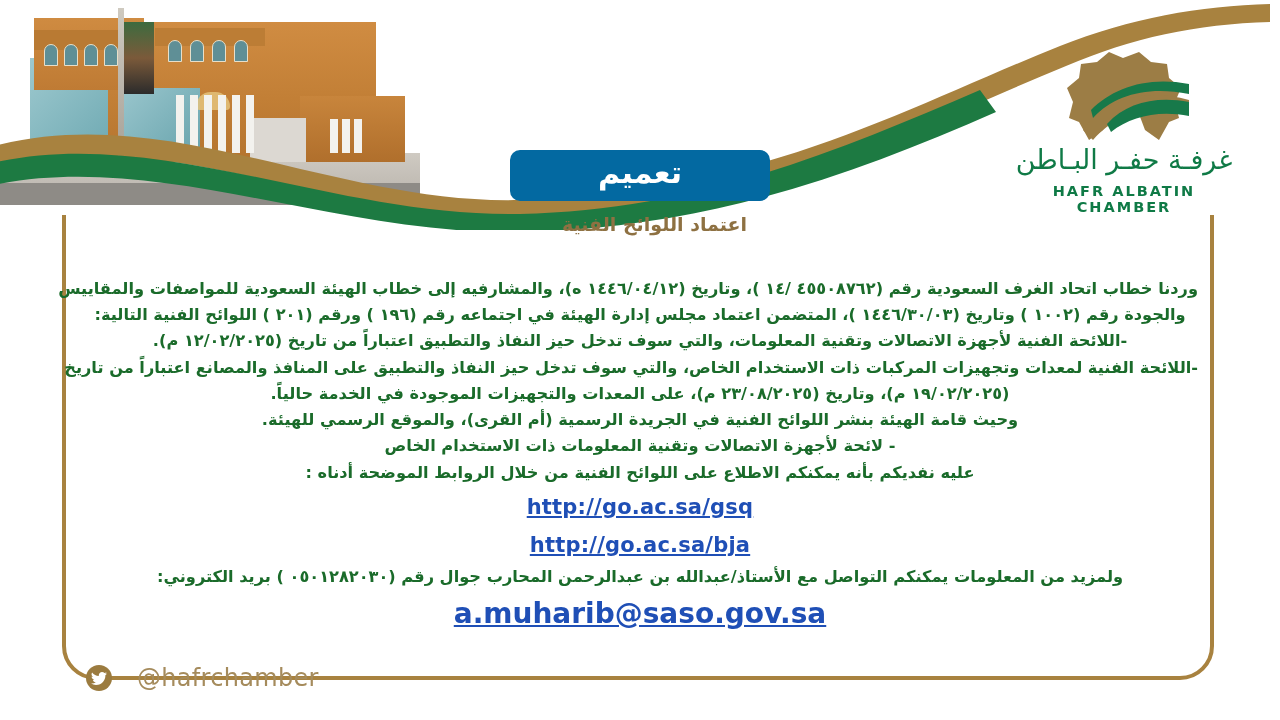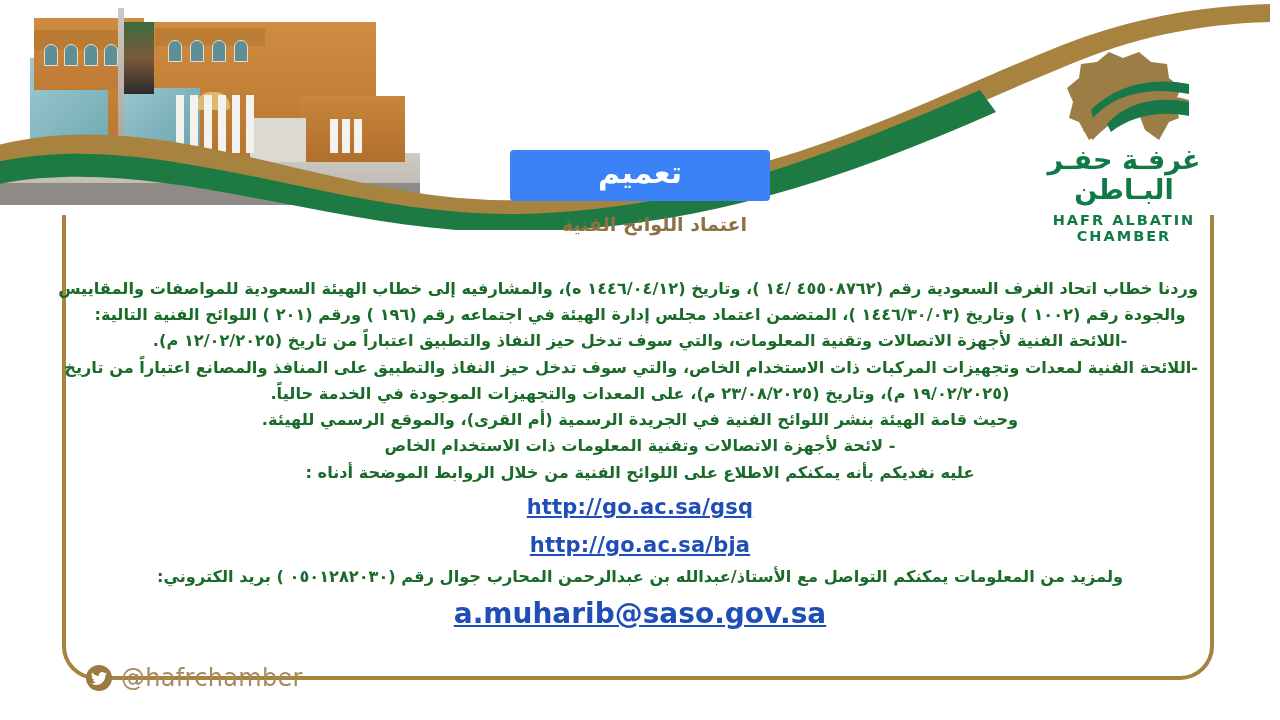--- a/index.html
+++ b/index.html
@@ -199,21 +199,21 @@
     position: absolute;
     right: 36px;
     top: 44px;
     width: 240px;
     text-align: center;
   }
   .logo-mark { display: block; margin: 0 auto; }
   .logo-ar {
     color: #0f7a46;
     font-size: 27px;
-    font-weight: bold;
+    font-weight: normal;
     letter-spacing: 1px;
     line-height: 1.1;
     margin-top: -4px;
     direction: rtl;
   }
   .logo-en {
     color: #0f7a46;
     font-size: 14.5px;
     font-weight: bold;
     letter-spacing: 2.0px;
@@ -224,25 +224,25 @@
   
   .title-wrap {
     position: absolute;
     left: 0;
     right: 0;
     top: 150px;
     text-align: center;
   }
   .title-badge {
     display: inline-block;
-    background: #3b82f6;
+    background: #0369a1;
     color: #ffffff;
     font-size: 30px;
     font-weight: bold;
-    border-radius: 4px;
+    border-radius: 10px;
     padding: 6px 88px 10px;
     line-height: 1.15;
     letter-spacing: 1px;
     text-align: right;
   }
   .subtitle {
     margin-top: 12px;
     color: #8e7142;
     font-size: 19px;
     font-weight: bold;
@@ -305,20 +305,21 @@
     background: #9b7b3f;
     display: flex;
     align-items: center;
     justify-content: center;
   }
   .handle {
     color: #a58b5c;
     font-size: 24px;
     letter-spacing: .3px;
     font-family: "DejaVu Sans", "Liberation Sans", sans-serif;
+    margin-left: 16px;
   }
 </style>
 </head>
 <body>
 
 <div id="poster">
 
   <div class="frame"></div>
   <div class="frame-mask-top"></div>
 

